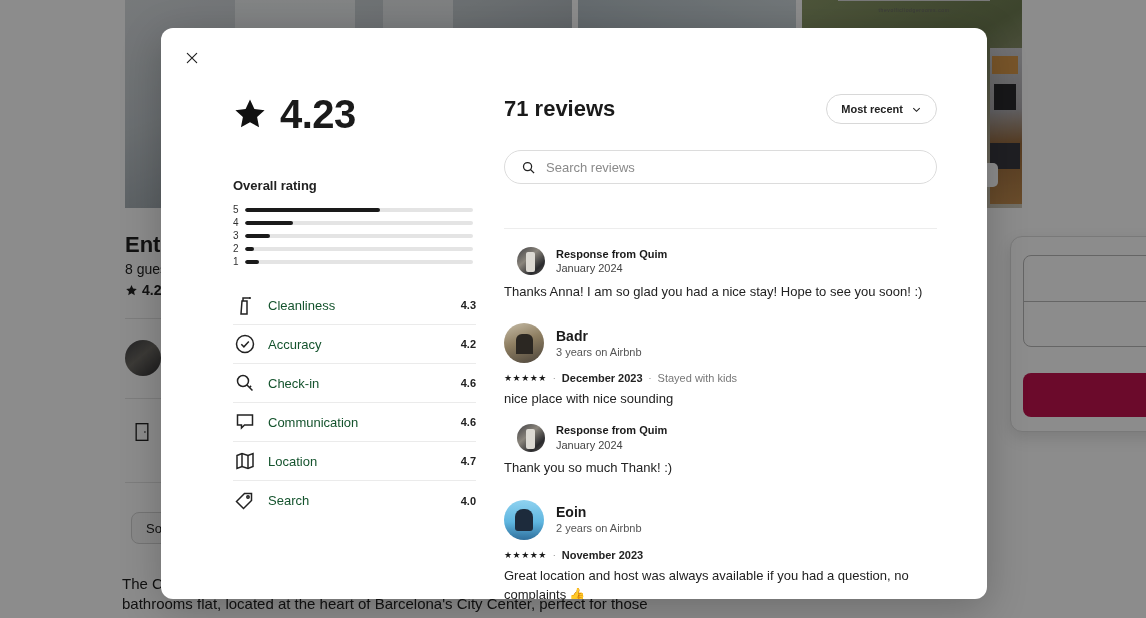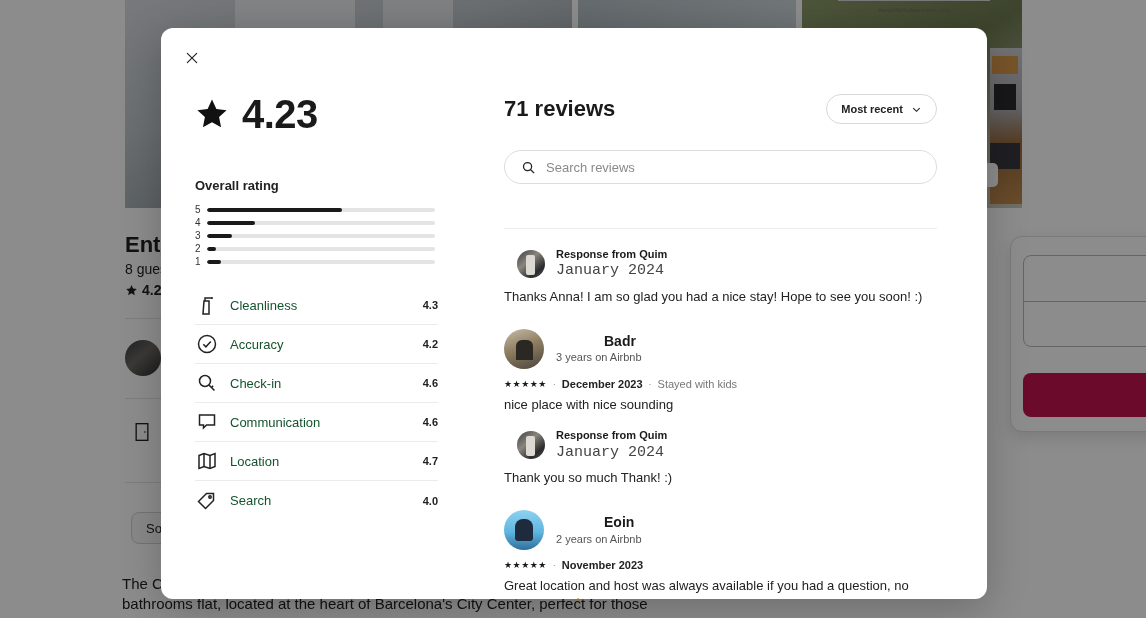--- a/index.html
+++ b/index.html
@@ -102,21 +102,21 @@
 
   .close-btn {
     position: absolute; left: 15px; top: 14px; width: 32px; height: 32px;
     border: none; background: transparent; border-radius: 50%;
     display: flex; align-items: center; justify-content: center; cursor: pointer;
   }
 
   .modal-body { position: absolute; left: 0; top: 44px; right: 0; bottom: 0; display: flex; }
 
   
-  .left-col { width: 330px; padding: 22px 0 0 34px; flex: none; }
+  .left-col { width: 330px; padding: 22px 0 0 72px; flex: none; }
 
   .score-row { display: flex; align-items: center; gap: 13px; margin-bottom: 44px; }
   .score-star { width: 34px; height: 34px; flex: none; }
   .score-value { font-size: 40px; font-weight: 700; color: #1a1a1a; letter-spacing: -.5px; line-height: 1; }
 
   .overall-label { font-size: 13px; font-weight: 600; color: #222; margin-bottom: 10px; }
 
   .bars { width: 240px; margin-bottom: 18px; }
   .bar-row { display: flex; align-items: center; height: 13px; }
   .bar-num { width: 12px; font-size: 10px; color: #333; flex: none; }
@@ -167,35 +167,35 @@
   .avatar { width: 40px; height: 40px; border-radius: 50%; flex: none; overflow: hidden; position: relative; }
   .avatar-sm { width: 28px; height: 28px; border-radius: 50%; flex: none; overflow: hidden; position: relative; }
 
   .av-host { background: linear-gradient(140deg,#3d3d41 0%,#8a857c 40%,#2a2a2d 75%,#5e5b56 100%); }
   .av-host::after { content:""; position:absolute; left:9px; top:5px; width:9px; height:20px; background:#dcd9d2; border-radius:2px; }
   .av-badr { background: linear-gradient(160deg,#c7bda8 0%,#8f7f62 45%,#4a433a 100%); }
   .av-badr::after { content:""; position:absolute; left:12px; top:11px; width:17px; height:20px; background:#2b2722; border-radius:6px 6px 0 0; }
   .av-eoin { background: linear-gradient(180deg,#8fd2f0 0%,#5fb6e0 55%,#2f6f9c 100%); }
   .av-eoin::after { content:""; position:absolute; left:11px; top:9px; width:18px; height:22px; background:#1d2b3c; border-radius:8px 8px 3px 3px; }
 
-  .rv-name { font-size: 14px; font-weight: 600; color: #1a1a1a; line-height: 1.25; margin-left: 48px; }
+  .rv-name { font-size: 14px; font-weight: 600; color: #1a1a1a; line-height: 1.25; }
   .rv-tenure { font-size: 11px; color: #555; line-height: 1.3; }
 
   .rv-meta { display: flex; align-items: center; gap: 6px; margin-bottom: 6px; }
   .rv-stars { font-size: 9px; color: #1a1a1a; letter-spacing: .5px; }
   .rv-dot { font-size: 9px; color: #888; }
   .rv-date { font-size: 11px; font-weight: 600; color: #222; }
   .rv-trip { font-size: 11px; color: #777; }
 
   .rv-text { font-size: 13px; color: #222; line-height: 1.45; }
 
   .host-reply { margin-top: 14px; margin-left: 0; }
   .reply-head { display: flex; align-items: center; gap: 11px; margin-bottom: 7px; margin-left: 13px; }
   .reply-name { font-size: 11px; font-weight: 600; color: #1a1a1a; line-height: 1.3; }
-  .reply-date { font-size: 15px; color: #444; line-height: 1.3; font-family: Liberation Mono, monospace; }
+  .reply-date { font-size: 11px; color: #444; line-height: 1.3; }
   .reply-text { font-size: 13px; color: #222; line-height: 1.45; }
 </style>
 </head>
 <body>
 
 <div id="page-root">
 
   <div class="bg-layer">
 
     <div class="bg-gallery">

